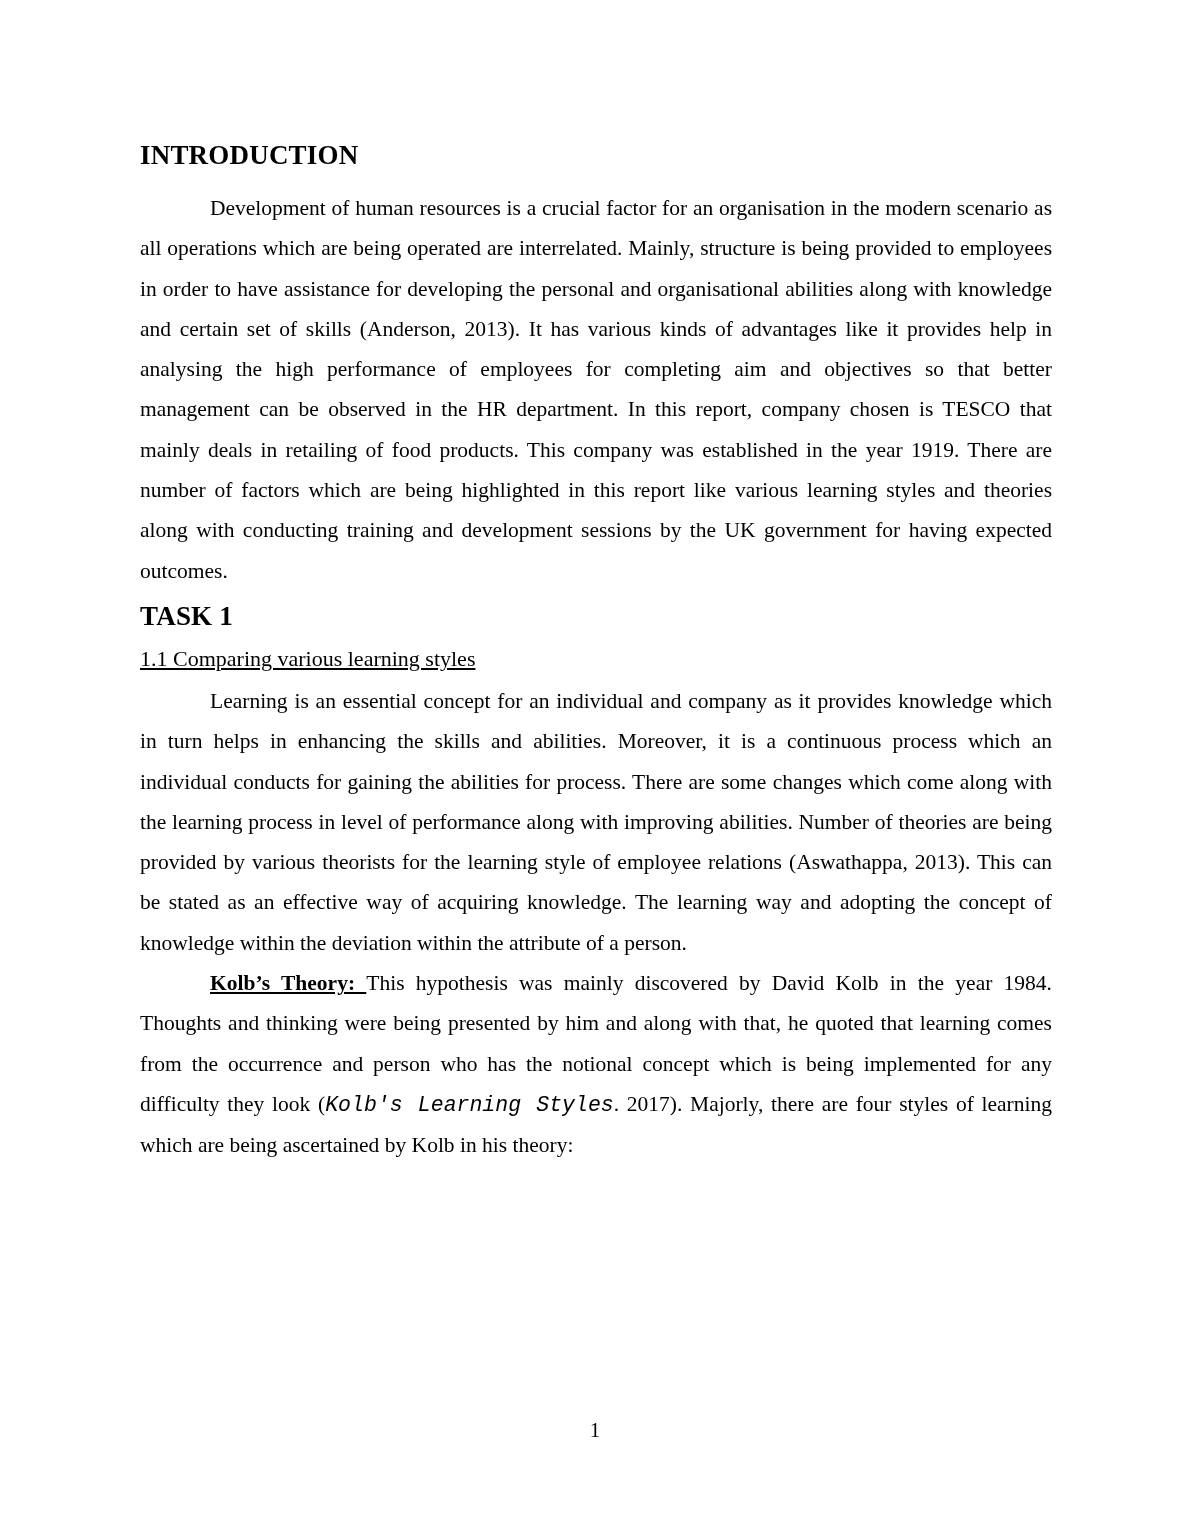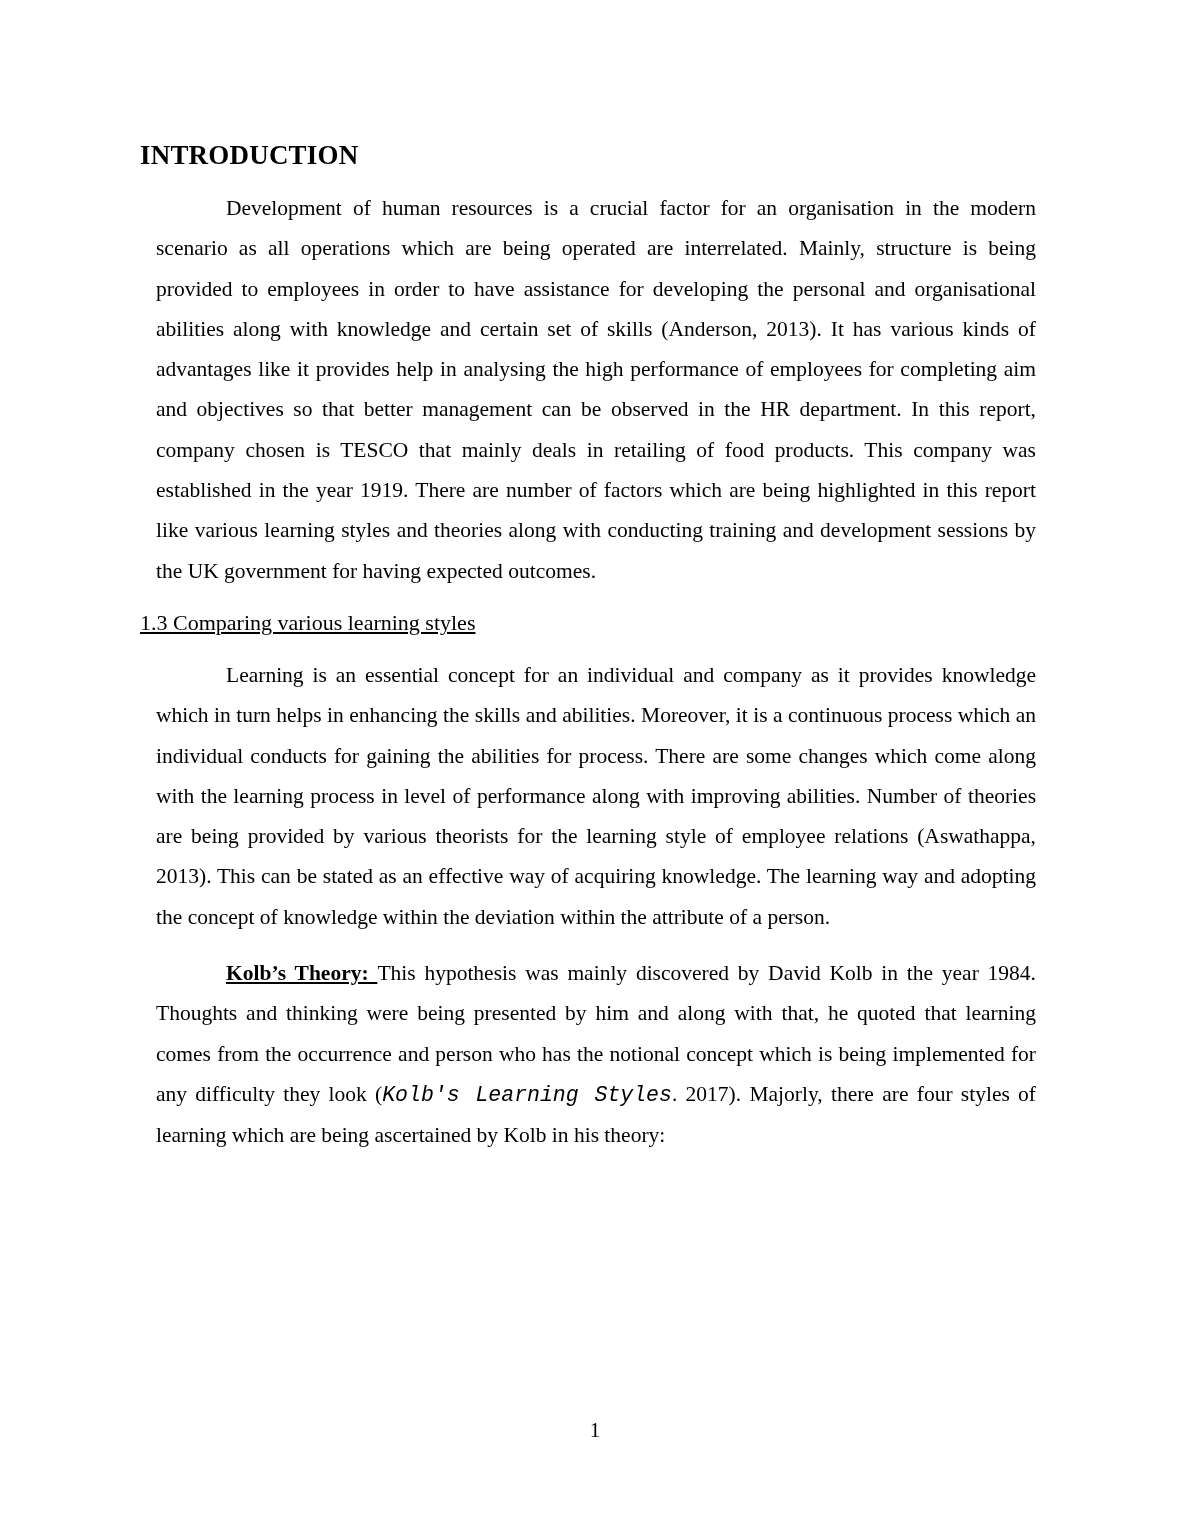--- a/index.html
+++ b/index.html
@@ -46,21 +46,21 @@
     font-weight: normal;
     text-decoration: underline;
     line-height: 32px;
     margin: 0 0 6px 0;
   }
   .para {
     font-size: 21.5px;
     line-height: 40.3px;
     text-align: justify;
     text-indent: 70px;
-    margin: 16px;
+    margin: 0;
   }
   .bold-lead {
     font-weight: bold;
     text-decoration: underline;
   }
   .italic-cite {
     font-style: italic;
     font-family: Liberation Mono, monospace;
   }
   .page-number {
@@ -76,22 +76,23 @@
 </head>
 <body>
 
 <div class="page">
   <div class="content">
 
     <div class="h-major">INTRODUCTION</div>
 
     <p class="para">Development of human resources is a crucial factor for an organisation in the modern scenario as all operations which are being operated are interrelated. Mainly, structure is being provided to employees in order to have assistance for developing the personal and organisational abilities along with knowledge and certain set of skills (Anderson, 2013). It has various kinds of advantages like it provides help in analysing the high performance of employees for completing aim and objectives so that better management can be observed in the HR department. In this report, company chosen is TESCO that mainly deals in retailing of food products. This company was established in the year 1919. There are number of factors which are being highlighted in this report like various learning styles and theories along with conducting training and development sessions by the UK government for having expected outcomes.</p>
 
+    <div class="h-task">TASK 1</div>
 
-    <div class="h-sub">1.3 Comparing various learning styles</div>
+    <div class="h-sub">1.1 Comparing various learning styles</div>
 
     <p class="para"><span>Learning is an essential concept for an individual and company as it provides knowledge which in turn helps in enhancing the skills and abilities. Moreover, it is a continuous process which an individual conducts for gaining the abilities for process. There are some changes which come along with the learning process in level of performance along with improving abilities. Number of theories are being provided by various theorists for the learning style of employee relations (Aswathappa, 2013). This can be stated as an effective way of acquiring knowledge. The learning way and adopting the concept of knowledge within the deviation within the attribute of a person.</span></p>
 
     <p class="para"><span class="bold-lead">Kolb’s Theory: </span><span>This hypothesis was mainly discovered by David Kolb in the year 1984. Thoughts and thinking were being presented by him and along with that, he quoted that learning comes from the occurrence and person who has the notional concept which is being implemented for any difficulty they look (</span><span class="italic-cite">Kolb's Learning Styles</span><span>. 2017). Majorly, there are four styles of learning which are being ascertained by Kolb in his theory:</span></p>
 
   </div>
 
   <div class="page-number">1</div>
 </div>
 

